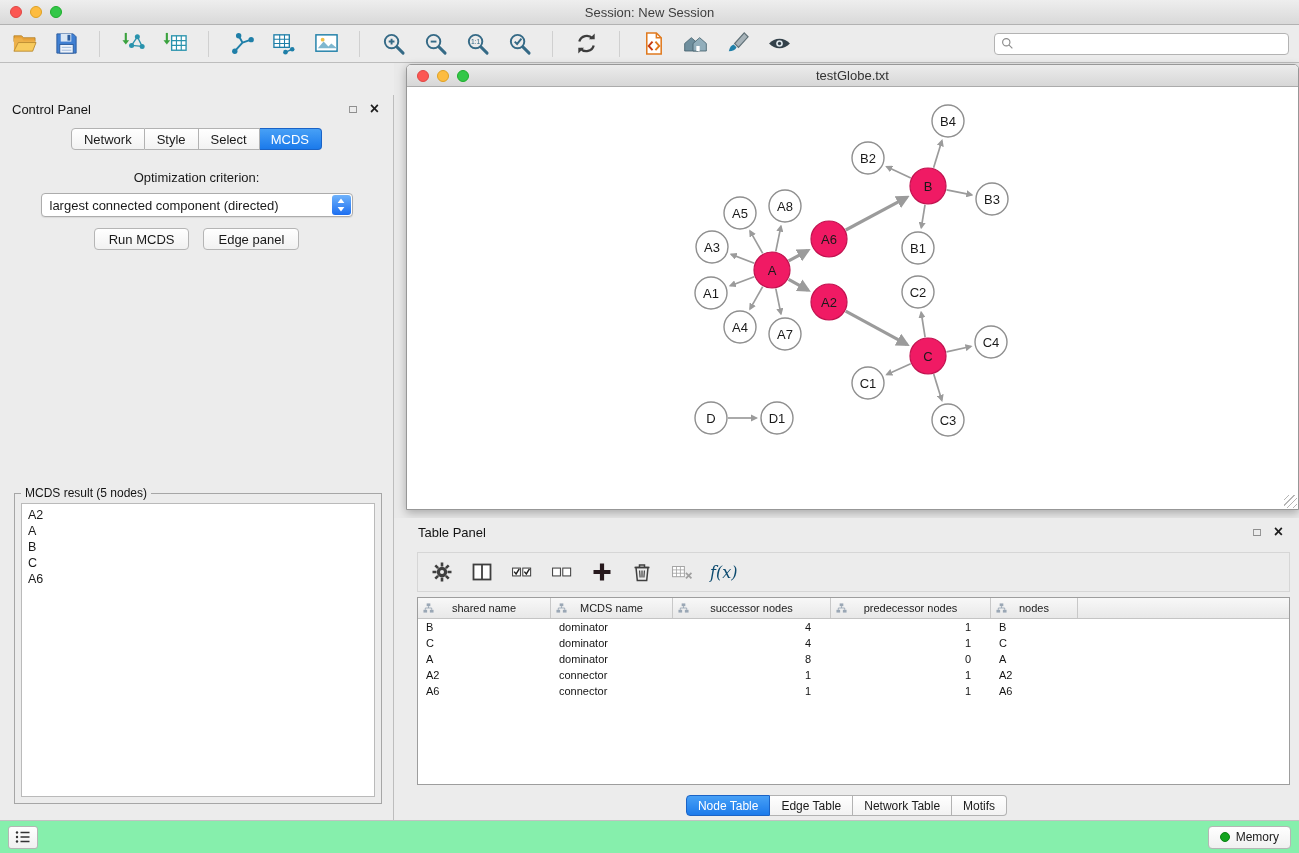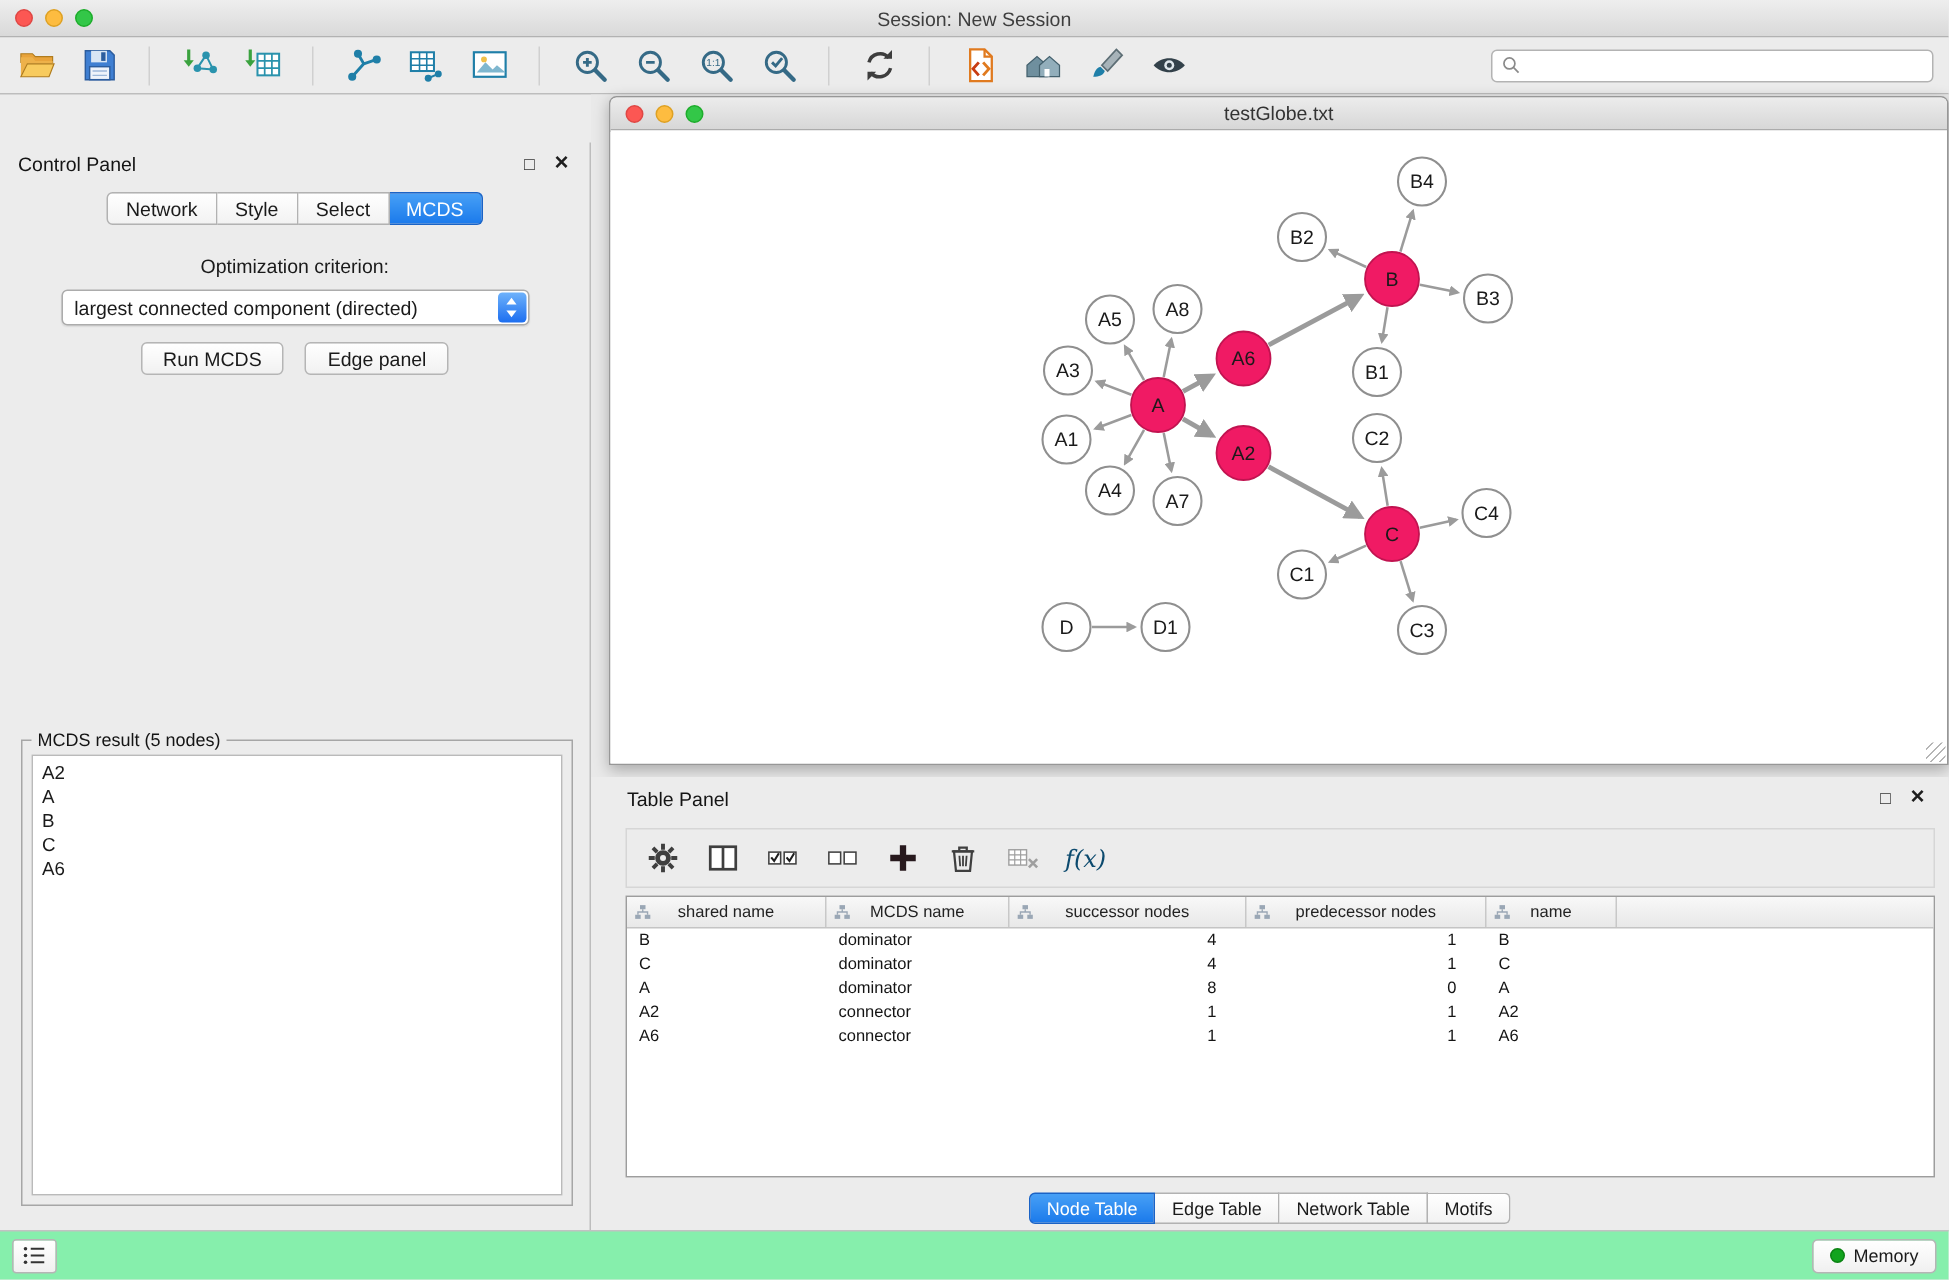--- a/index.html
+++ b/index.html
@@ -502,21 +502,21 @@
             </div>
             <div class="th-cell" style="width: 87px;">
               <span class="hicon">
                 <svg viewBox="0 0 12 12" width="11" height="11">
                   <rect x="4" y="1" width="4" height="3" fill="#9aa7b5"></rect>
                   <rect x="0.5" y="8" width="4" height="3" fill="#9aa7b5"></rect>
                   <rect x="7.5" y="8" width="4" height="3" fill="#9aa7b5"></rect>
                   <path d="M6 4v2M2.5 8V6h7v2" fill="none" stroke="#9aa7b5"></path>
                 </svg>
               </span>
-              <span>name</span>
+              <span>nodes</span>
             </div>
             <div class="th-fill"></div>
           </div>
         <div class="tbl-body">
             <div class="tbl-row">
               <div class="td-cell" style="width: 133px;">B</div>
               <div class="td-cell" style="width: 122px;">dominator</div>
               <div class="td-cell num" style="width: 158px;">4</div>
               <div class="td-cell num" style="width: 160px;">1</div>
               <div class="td-cell" style="width: 87px;">B</div>

